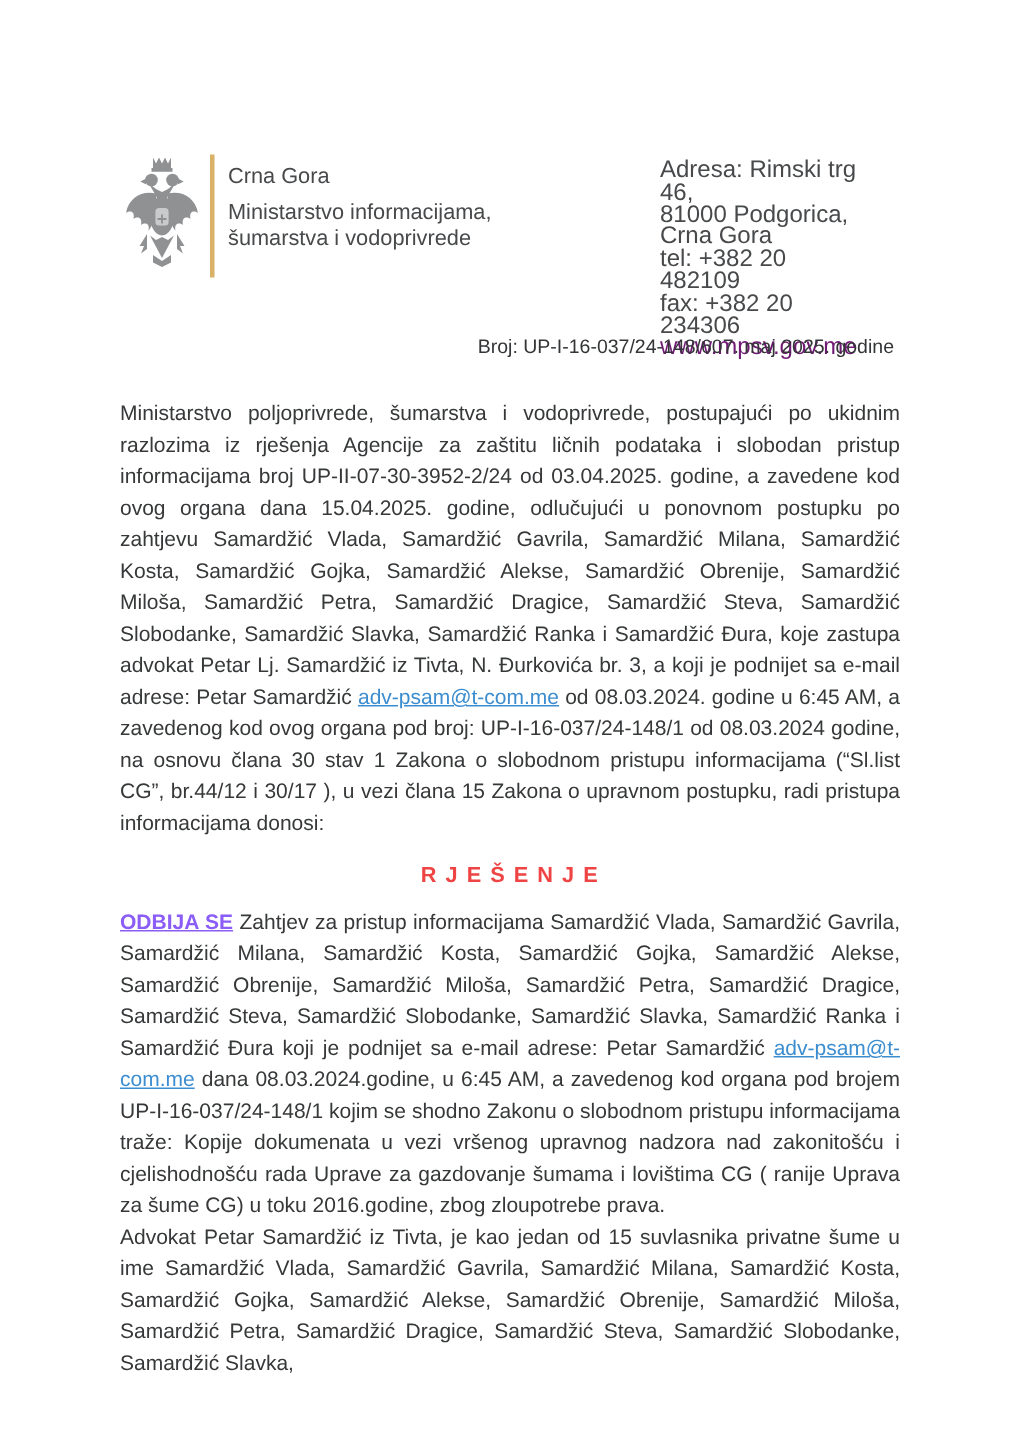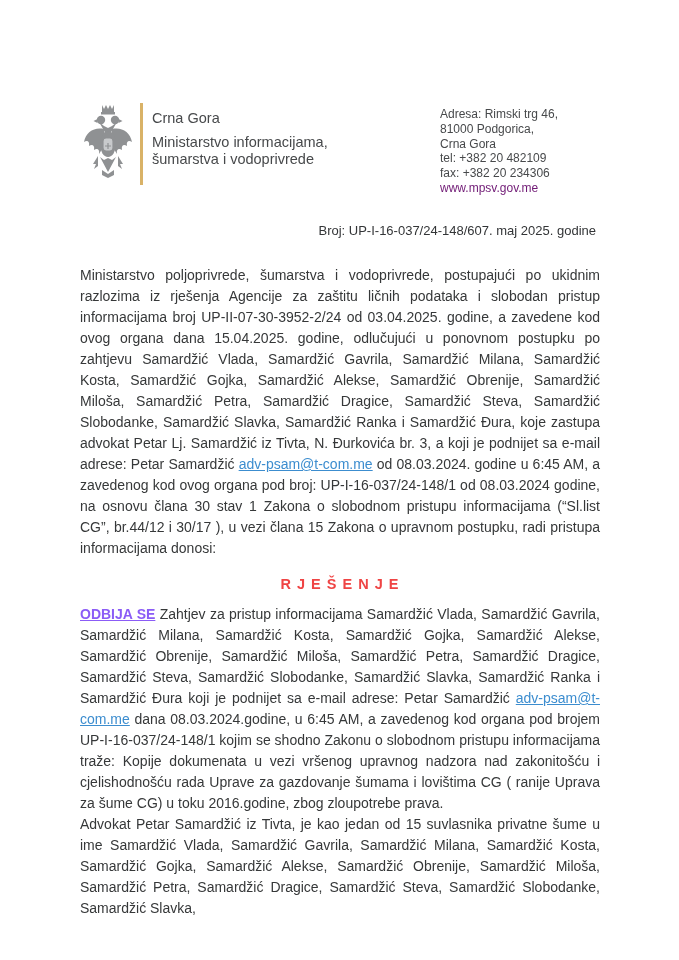--- a/index.html
+++ b/index.html
@@ -20,21 +20,21 @@
   }
   .logo-row { display:flex; align-items:flex-start; }
   .emblem { width:52px; height:80px; flex:0 0 auto; }
   .gold-divider {
     width:3px; height:82px; background:#d9b267;
     margin-left:6px; margin-right:9px; margin-top:1px;
   }
   .org-text { padding-top:8px; font-size:14.5px; line-height:17px; color:#47494b; }
   .org-country { margin-bottom:7px; }
   .contact {
-    width:132px; font-size:12px; line-height:14.8px; color:#47494b;
+    width:132px; font-size:16px; line-height:14.8px; color:#47494b;
     padding-top:5px;
   }
   .website { color:#701a75; cursor:pointer; text-decoration:none; }
 
   
   .meta-row {
     position:absolute; top:223px; left:80px; width:516px;
     display:flex; justify-content:flex-end;
     font-size:13px; color:#333537;
   }

